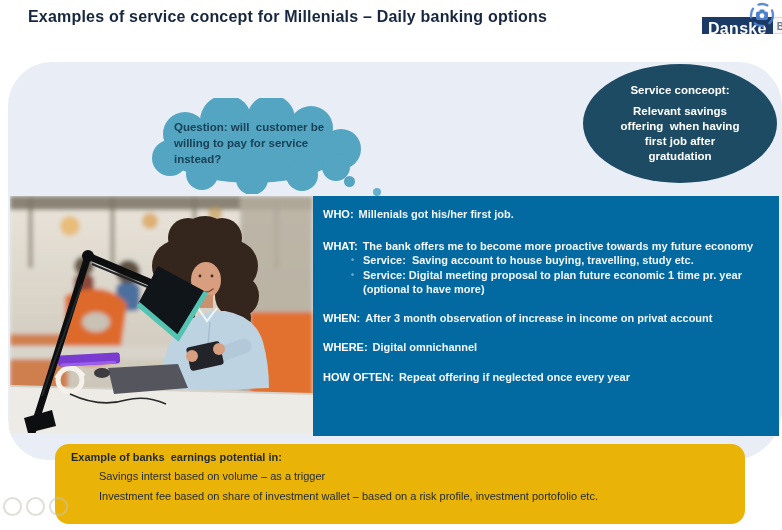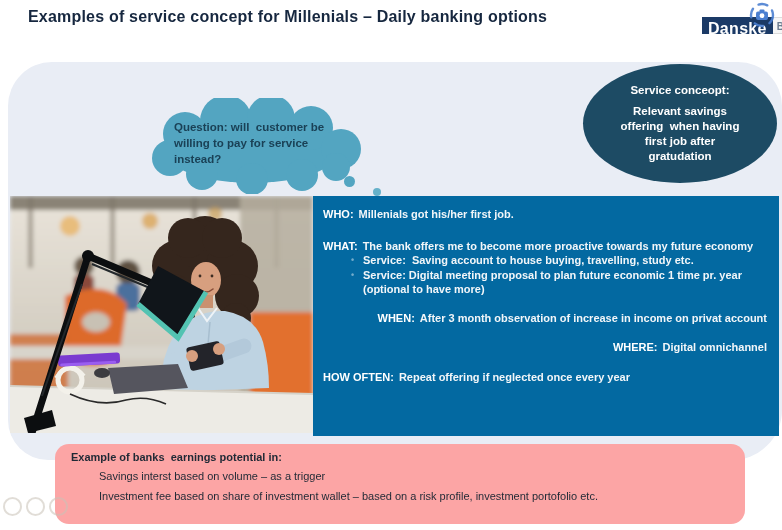--- a/index.html
+++ b/index.html
@@ -59,25 +59,25 @@
   .details-panel .row { margin-bottom:17px; }
   .details-panel .row.tight { margin-bottom:0; }
   .details-panel .lbl { font-weight:700; color:#ffffff; margin-right:5px; }
   .details-panel .txt { white-space:pre-wrap; }
   .services { list-style:none; margin:0 0 14px 30px; }
   .services li { padding-left:10px; position:relative; white-space:pre-wrap; }
   .services li::before {
     content:"•"; position:absolute; left:-2px; top:0;
     color:rgba(255,255,255,.45); font-size:9px;
   }
-  .row.when-row, .row.where-row { margin-bottom:15px;text-align:right; }
+  .row.when-row, .row.where-row { margin-bottom:15px; }
   
   .earnings-box {
     position:absolute; left:55px; top:444px; width:690px; height:80px;
-    background:#fca5a5; border-radius:14px; padding:6px 8px 0 16px;
+    background:#eab308; border-radius:14px; padding:6px 8px 0 16px;
     color:#1f2935;
   }
   .earnings-box .heading { font-size:11px; font-weight:700; line-height:14px; margin-bottom:6px; white-space:pre-wrap; }
   .earnings-box .item    { font-size:11px; font-weight:500; line-height:13.5px; margin-bottom:6px; white-space:pre-wrap;margin-left:28px; }
   
   .watermark { position:absolute; left:3px; top:497px; display:flex; opacity:.55; }
   .watermark .wm-circle {
     width:19px; height:19px; border-radius:50%;
     border:2px solid #c9c3b8; margin-right:4px;
   }

